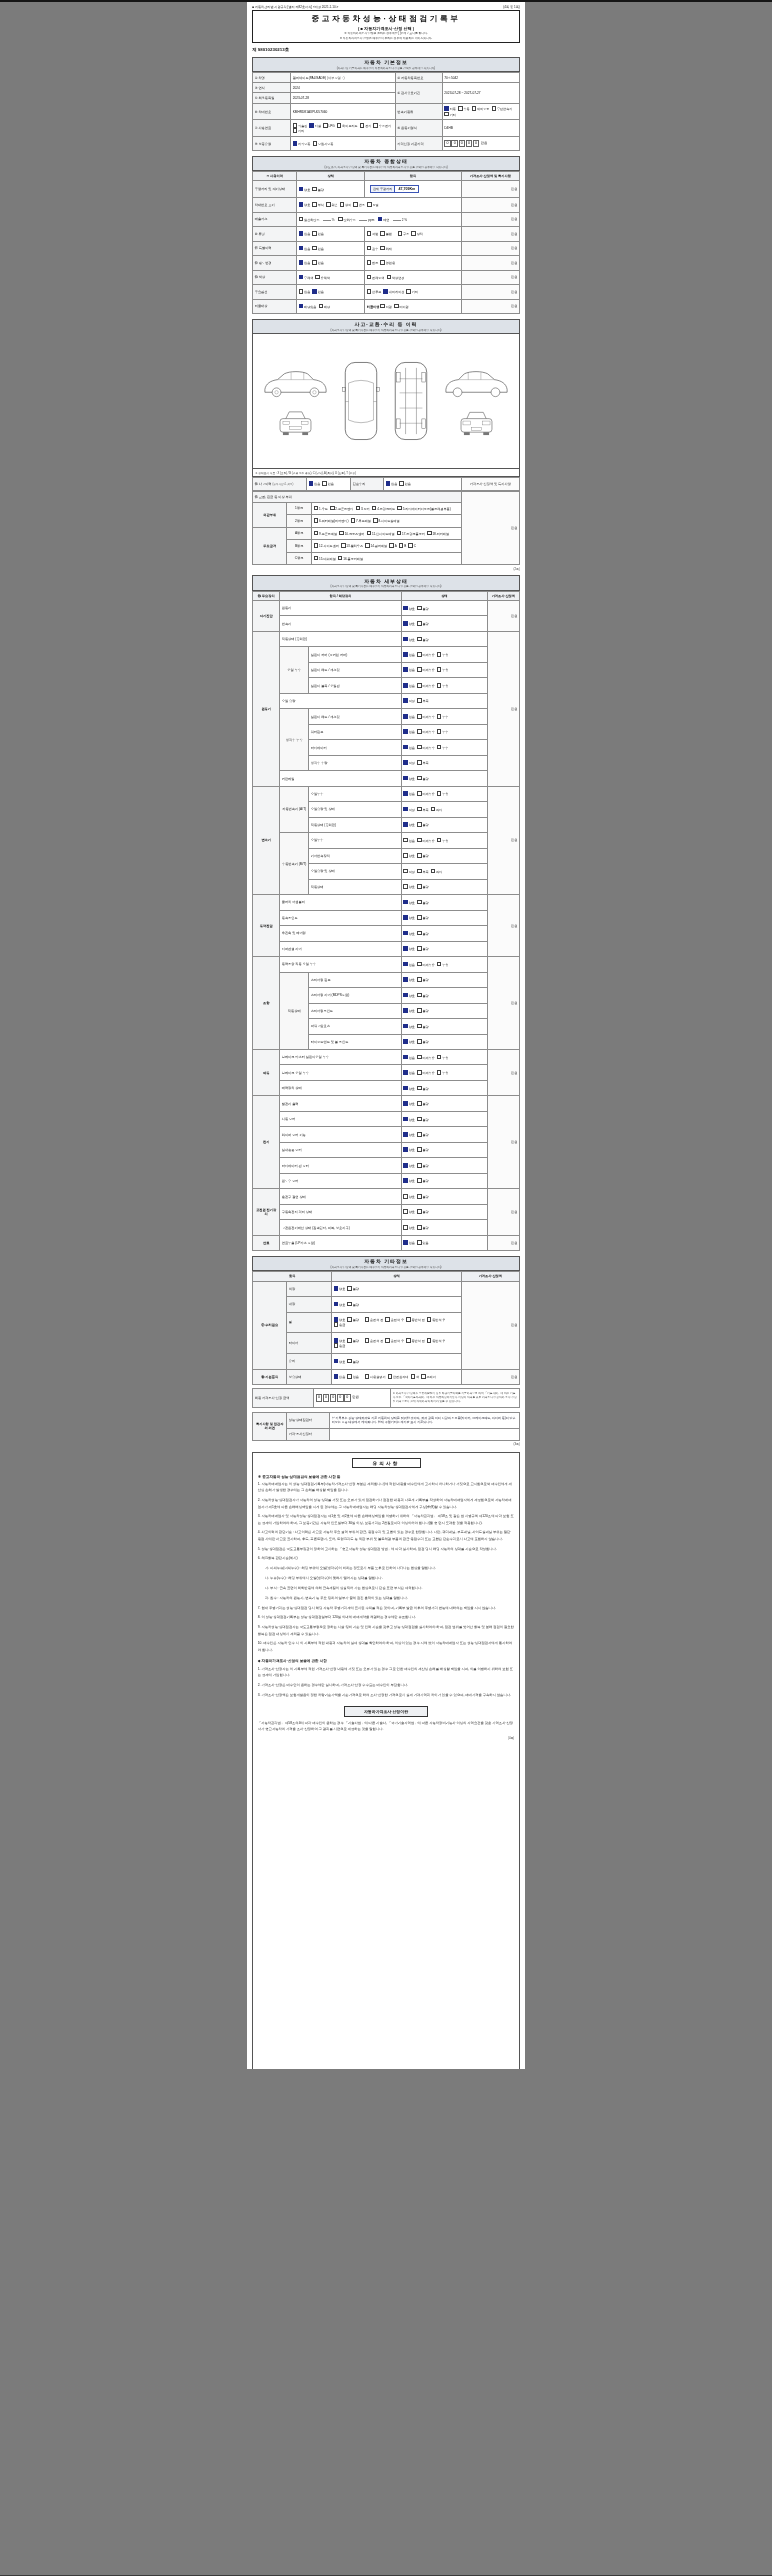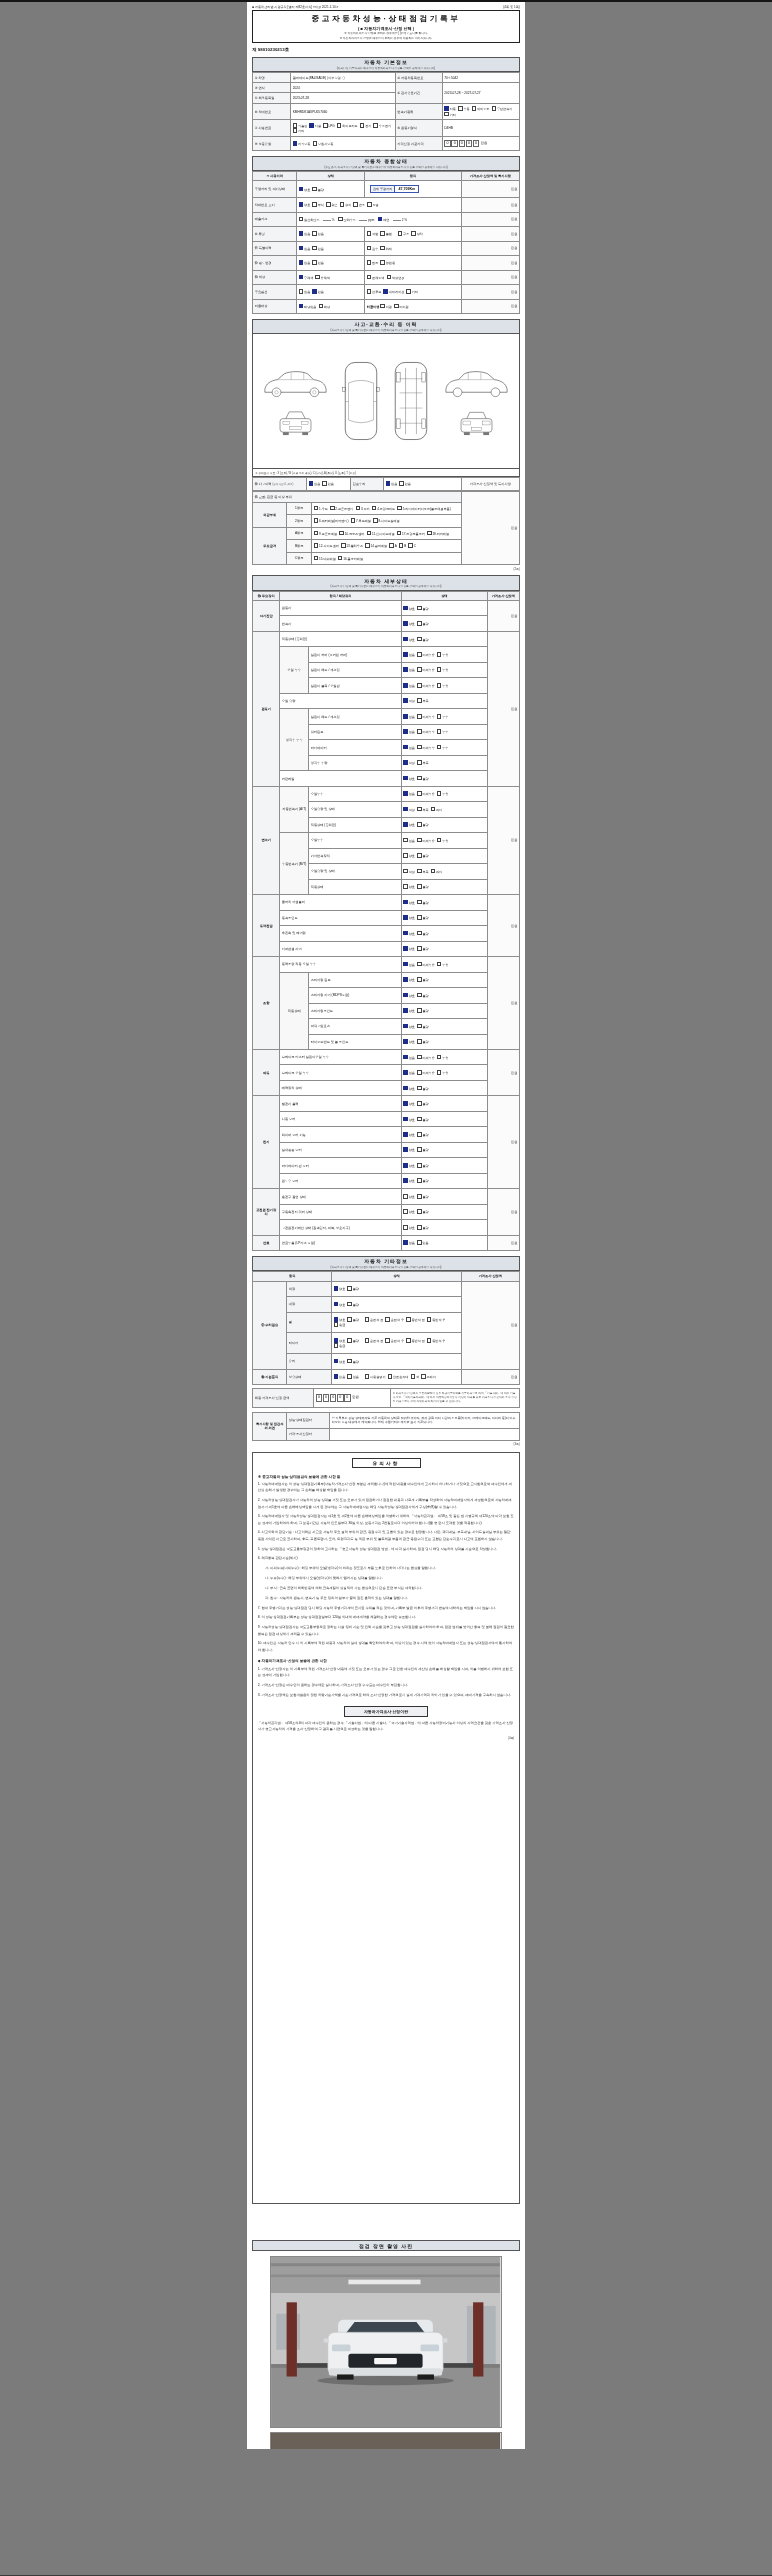--- a/index.html
+++ b/index.html
@@ -1,20 +1,20 @@
 <!DOCTYPE html>
 <html style="font-size:8.2px"><head>
 <meta charset="utf-8">
 <style>
   html,body{margin:0;padding:0}
   body{width:773px;height:2576px;background:#7b7b7b;position:relative;overflow:hid
 den;font-family:"Liberation Sans","DejaVu Sans",sans-serif;color:#111}
   .topbar{position:absolute;top:0;left:0;width:773px;height:1.5px;background:#151515}
   .botbar{position:absolute;bottom:0;left:0;width:773px;height:1.5px;background:#3a3a3a}
-  .doc{position:absolute;left:247px;top:1.5px;width:278px;height:2447px;background:#fff;box-sizing:border-box;padding:3.1px 5.2px;overflow:hidden}
+  .doc{position:absolute;left:247px;top:1.5px;width:278px;height:2067px;background:#fff;box-sizing:border-box;padding:3.1px 5.2px;overflow:hidden}
   .meta-row{display:flex;justify-content:space-between;font-size:3.1px;color:#222}
   .title-box{border:1px solid #222;margin-top:1.5px;padding:3.1px 3.1px 2.1px;text-align:center}
   .main-title{font-size:7.7px;font-weight:bold;letter-spacing:2.6px}
   .sub-title{font-size:4.1px;font-weight:bold;margin-top:1.5px}
   .title-note{font-size:2.8px;color:#333;margin-top:0.8px}
   .doc-no{font-size:4.4px;font-weight:bold;margin:3.6px 0 1px}
   .sec{margin-top:4.6px}
   .sec-head{border:0.5px solid #555;background:#dde2e8;text-align:center;padding:1.5px 1px}
   .sec-title{font-size:4.9px;font-weight:bold;letter-spacing:1px}
   .sec-note{font-size:2.7px;color:#444;margin-top:0.5px}

